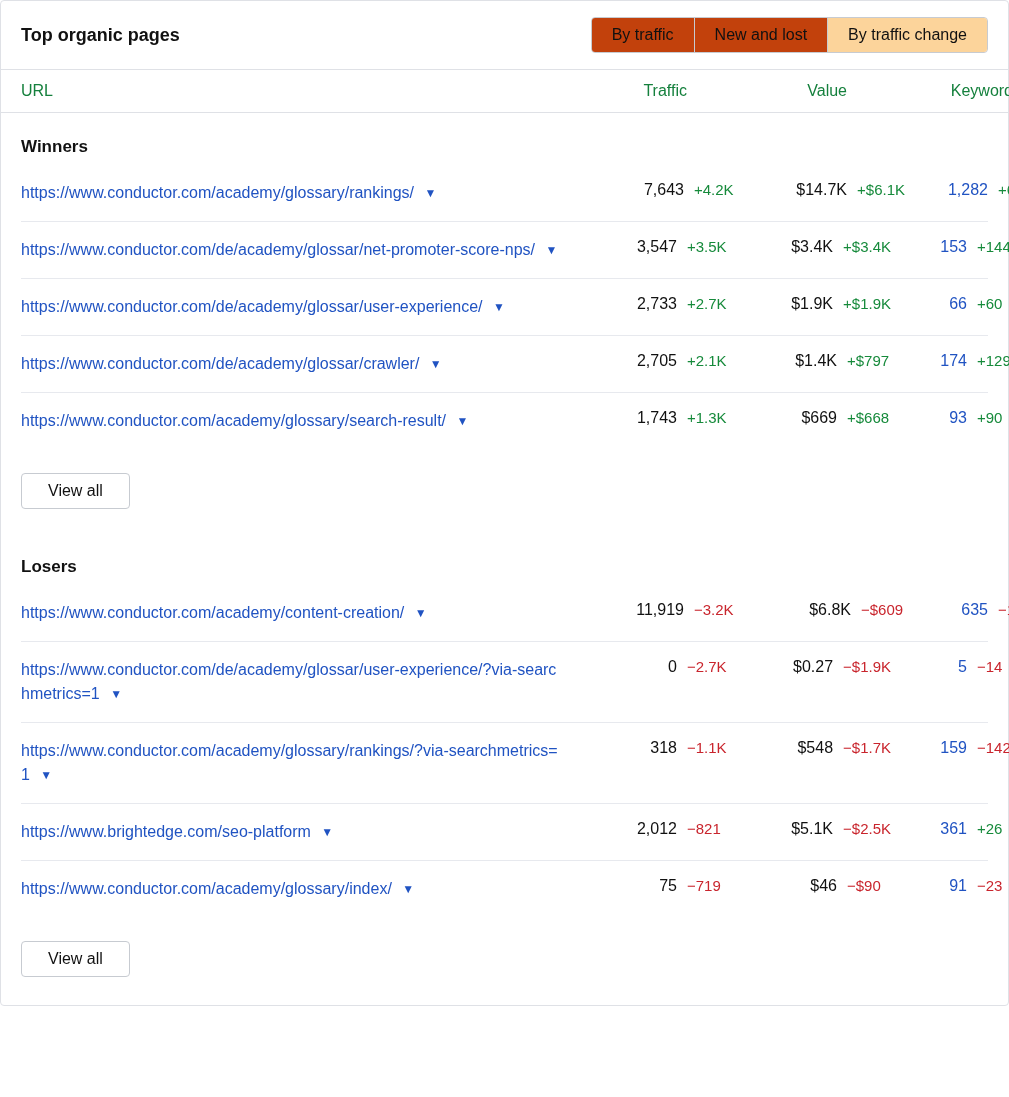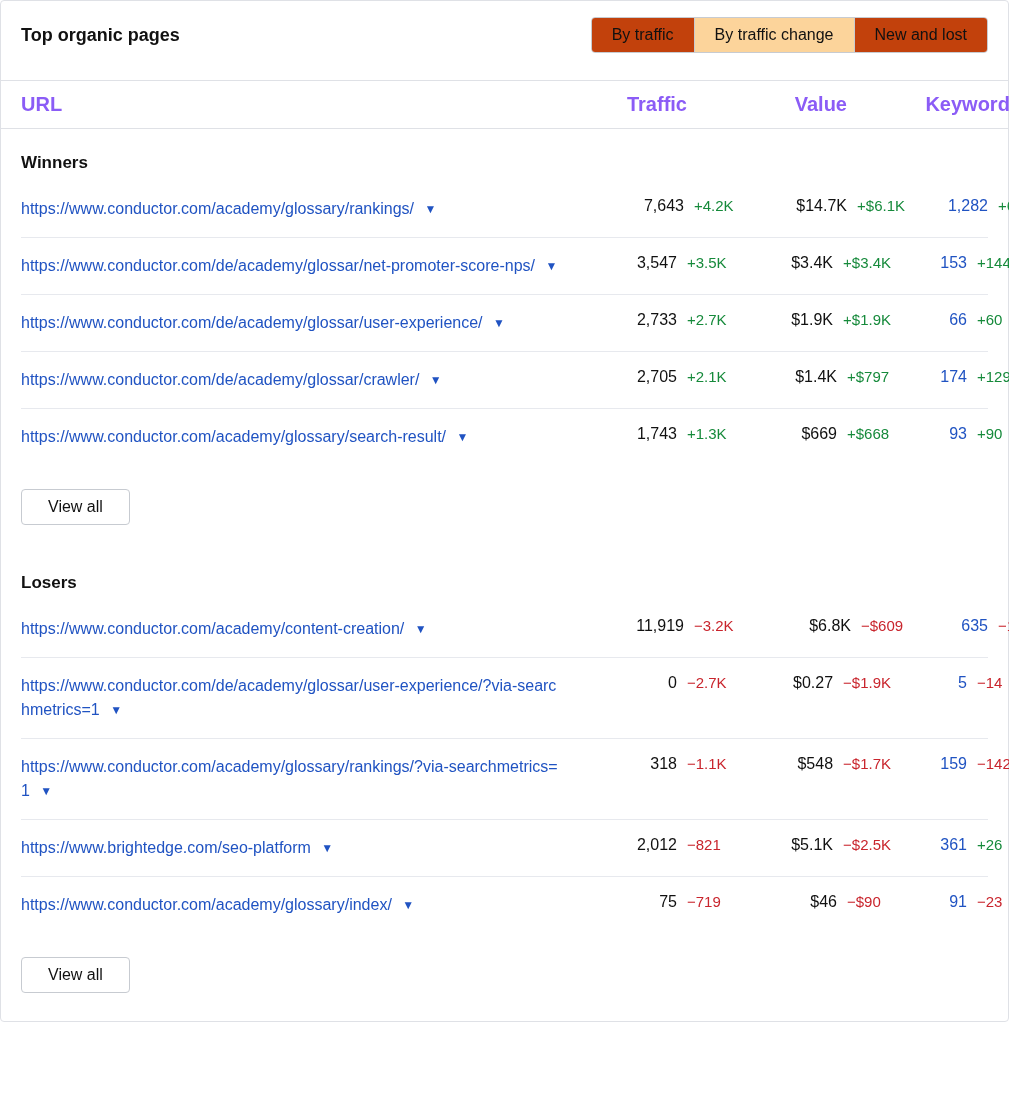--- a/index.html
+++ b/index.html
@@ -11,21 +11,21 @@
   }
   .panel {
     width: 1009px;
     border: 1px solid #dfe1e6;
     border-radius: 4px;
   }
   .panel-header {
     display: flex;
     align-items: center;
     justify-content: space-between;
-    padding: 16px 20px 27px 20px;
+    padding: 16px 20px 16px 20px;
     border-bottom: 1px solid #dfe1e6;
   }
   .panel-title {
     font-size: 18px;
     font-weight: 700;
     color: #111;
   }
   .tabs {
     display: inline-flex;
     border: 1px solid #c7cbd1;
@@ -43,23 +43,23 @@
   }
   .tab:first-child { border-left: none; }
   .tab.active {
     background: #fcd49b;
   }
   .col-headers {
     display: grid;
     grid-template-columns: 560px 150px 160px 130px;
     padding: 12px 20px 12px 20px;
     border-bottom: 1px solid #dfe1e6;
-    font-size: 20px;
-    font-weight: 700;
-    color: #8b5cf6;
+    font-size: 16px;
+    font-weight: 400;
+    color: #15803d;
   }
   .col-headers .h-traffic,
   .col-headers .h-value,
   .col-headers .h-keywords { text-align: right; padding-right: 44px; }
   .col-headers .h-keywords { padding-right: 0; }
 
   .section {
     padding: 24px 20px 28px 20px;
   }
   .section + .section { padding-top: 20px; }
@@ -131,22 +131,22 @@
 </style>
 </head>
 <body>
 
 <div class="panel">
 
   <div class="panel-header">
     <div class="panel-title">Top organic pages</div>
     <div class="tabs" id="tabs">
         <div class="tab">By traffic</div>
+        <div class="tab">New and lost</div>
         <div class="tab active">By traffic change</div>
-        <div class="tab">New and lost</div>
       </div>
   </div>
 
   <div class="col-headers">
     <div class="h-url">URL</div>
     <div class="h-traffic">Traffic</div>
     <div class="h-value">Value</div>
     <div class="h-keywords">Keywords</div>
   </div>
 

